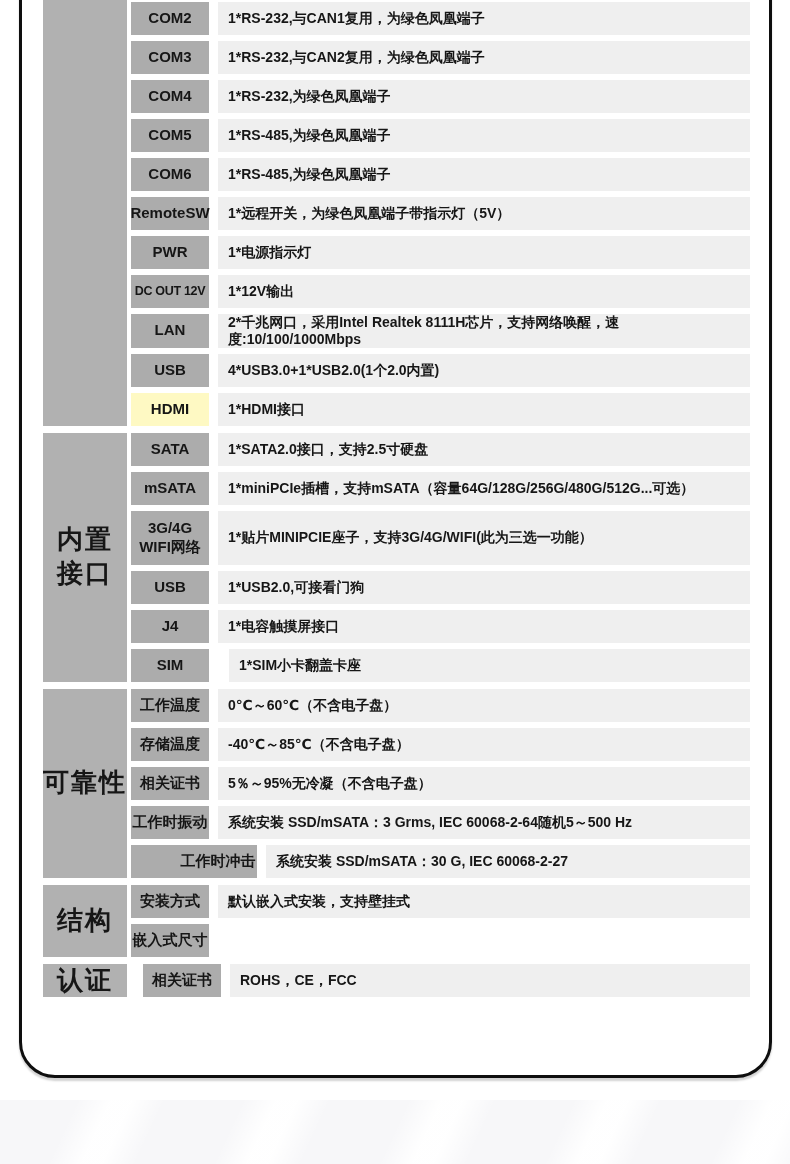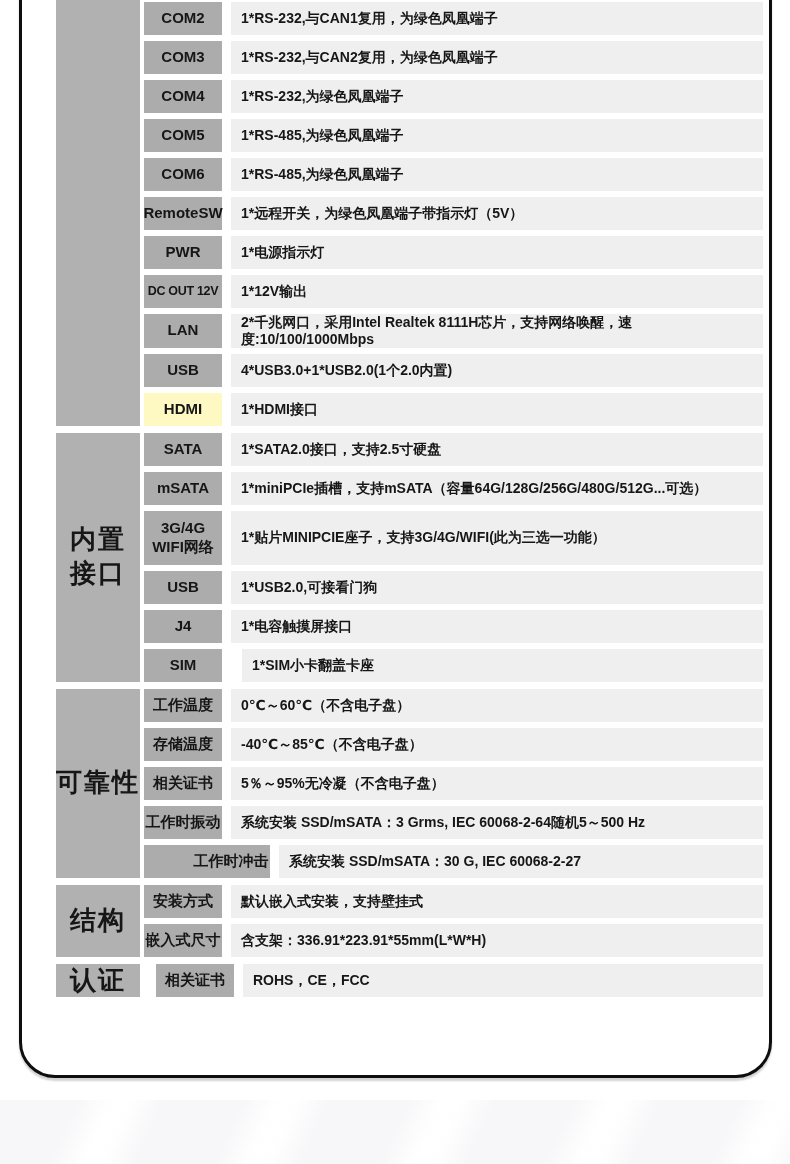--- a/index.html
+++ b/index.html
@@ -15,21 +15,21 @@
       rgba(255,255,255,0) 0px, rgba(255,255,255,0) 70px,
       rgba(255,255,255,.95) 100px, rgba(255,255,255,.95) 120px,
       rgba(255,255,255,0) 150px);
   }
   .card{
     position:absolute;left:19px;top:-60px;width:747px;height:1132px;
     background:#ffffff;border:3px solid #0e0e0e;border-radius:36px;
     overflow:hidden;box-shadow:0 3px 2px rgba(0,0,0,.18);
   }
   .spec{
-    position:absolute;left:34px;top:59px;width:707px;
+    position:absolute;left:21px;top:59px;width:707px;
   }
   .group{display:flex;align-items:stretch;margin-bottom:7px;}
   .group:last-child{margin-bottom:8px;gap:12px;}
   .cat{
     flex:0 0 84px;width:84px;margin-right:4px;background:#b1b1b1;
     display:flex;align-items:center;justify-content:center;text-align:center;
     font-size:26px;font-weight:700;color:#161616;letter-spacing:2px;
     white-space:pre-line;line-height:1.3;
   }
   .group.first .cat{margin-top:-30px;}
@@ -161,21 +161,20 @@
       </div>
       <div class="group">
         <div class="cat" style="background: rgb(177, 177, 177);">结构</div>
         <div class="rows">
           <div class="row">
             <div class="lab" style="background: rgb(172, 172, 172);">安装方式</div>
             <div class="val" style="background: rgb(239, 239, 239);">默认嵌入式安装，支持壁挂式</div>
           </div>
           <div class="row">
             <div class="lab" style="background: rgb(172, 172, 172);">嵌入式尺寸</div>
-            <div class="val" style="background: rgb(239, 239, 239);">含支架：336.91*223.91*55mm(L*W*H)</div>
           </div>
         </div>
       </div>
       <div class="group">
         <div class="cat" style="background: rgb(177, 177, 177);">认证</div>
         <div class="rows">
           <div class="row">
             <div class="lab" style="background: rgb(172, 172, 172);">相关证书</div>
             <div class="val" style="background: rgb(239, 239, 239);">ROHS，CE，FCC</div>
           </div>

